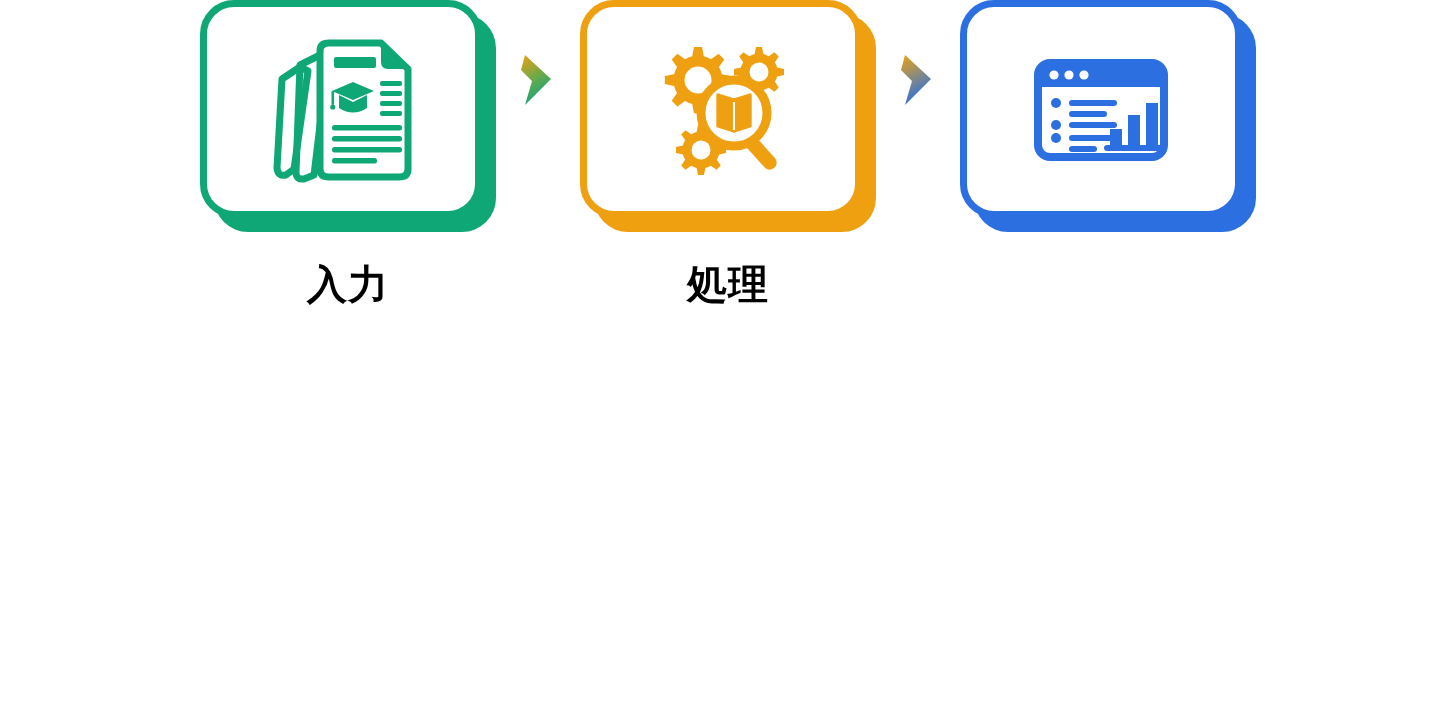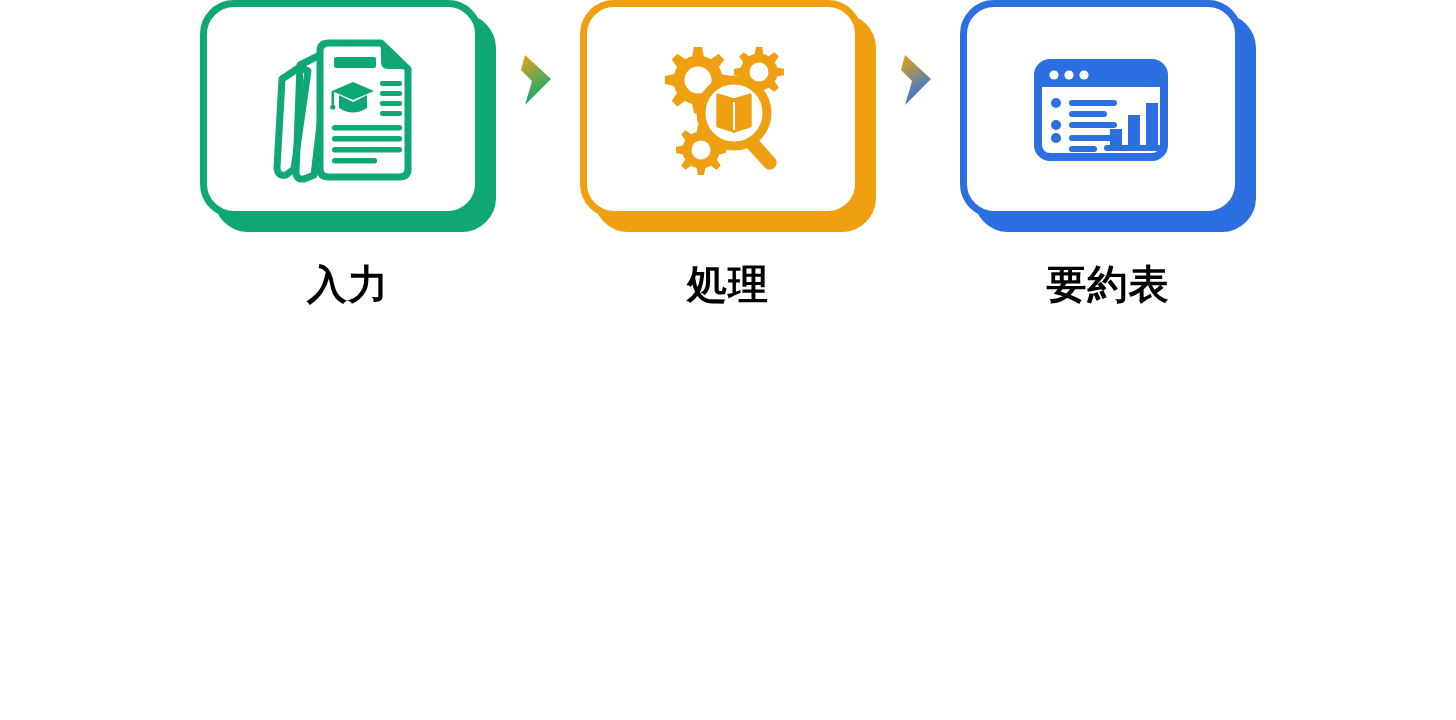--- a/index.html
+++ b/index.html
@@ -257,17 +257,16 @@
 
             <g fill="#2B6FE0">
               <rect x="94" y="100" width="12" height="17"></rect>
               <rect x="112" y="86" width="12" height="31"></rect>
               <rect x="130" y="74" width="12" height="43"></rect>
               <rect x="88" y="116" width="60" height="6" rx="3"></rect>
             </g>
           </svg>
         </div>
       </div>
-      <div class="step-label">要約表</div>
     </div>
 
   </div>
 </div>
 
 </body></html>

